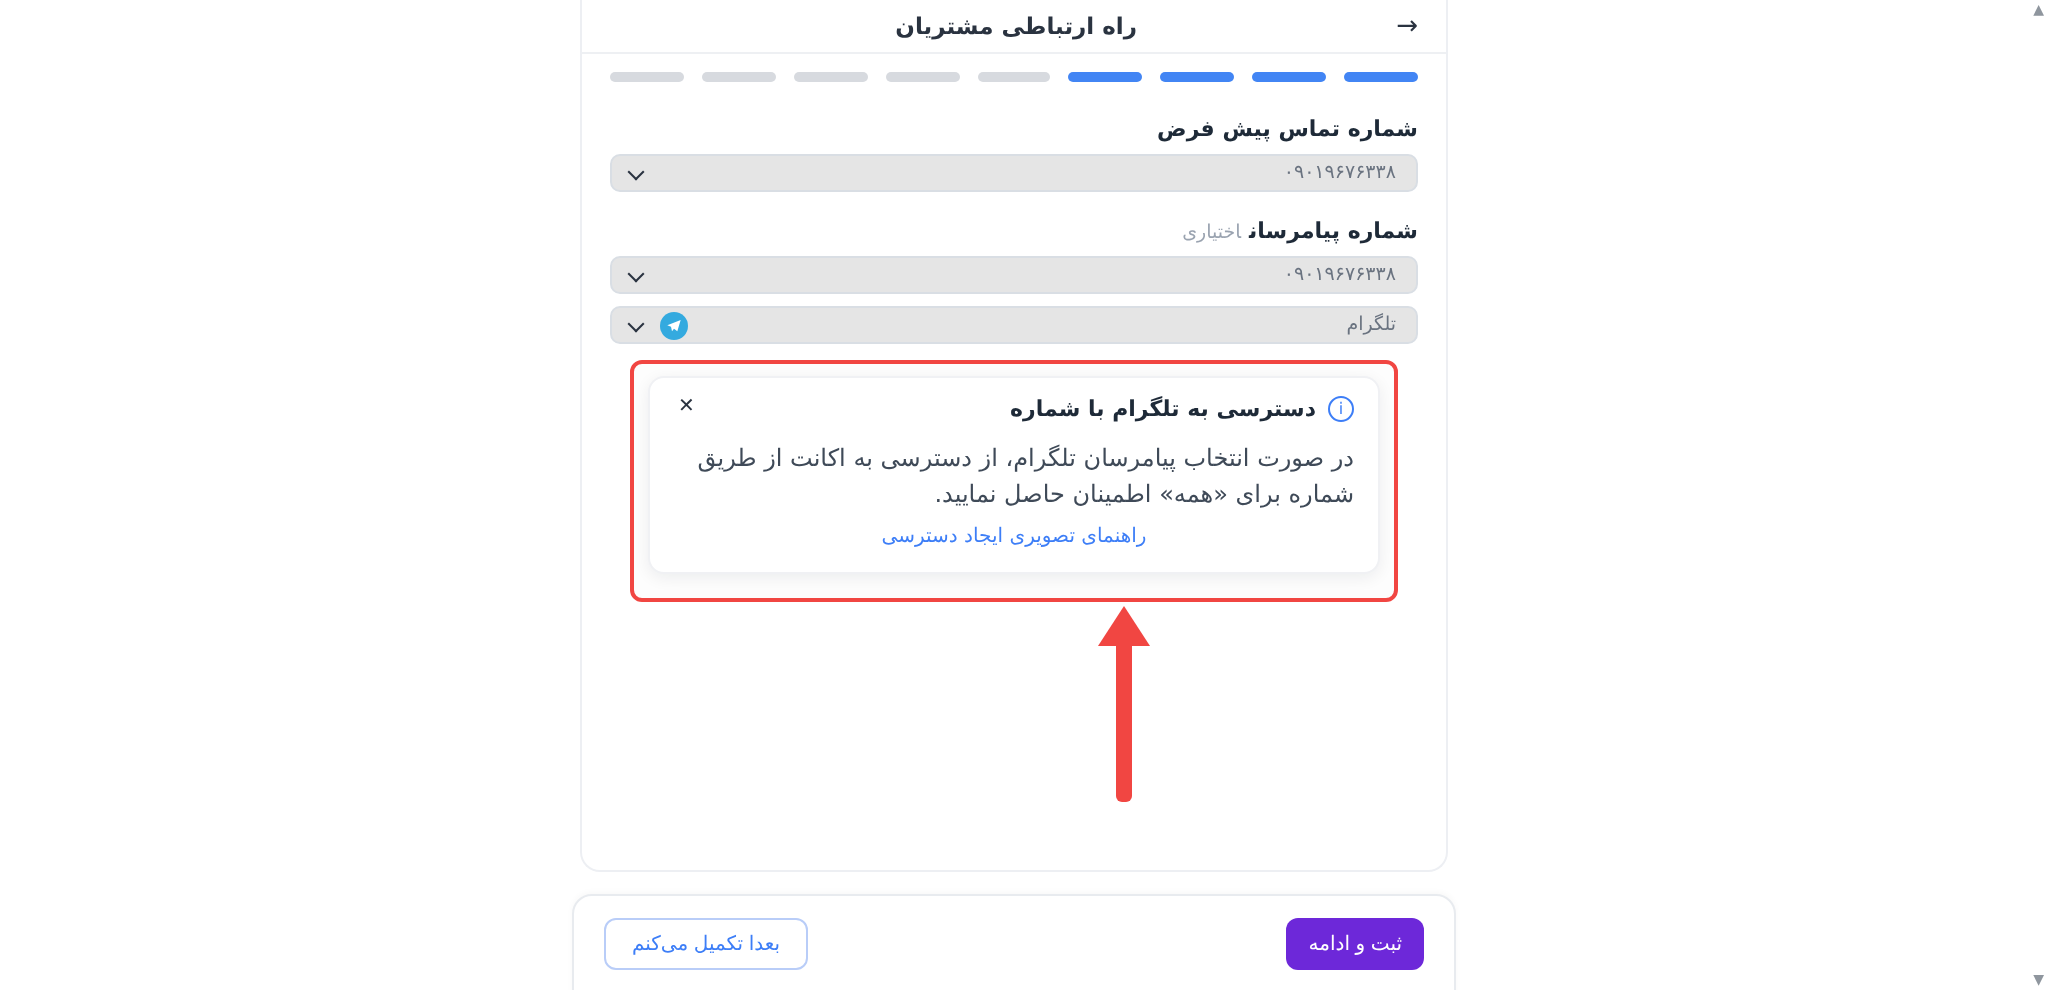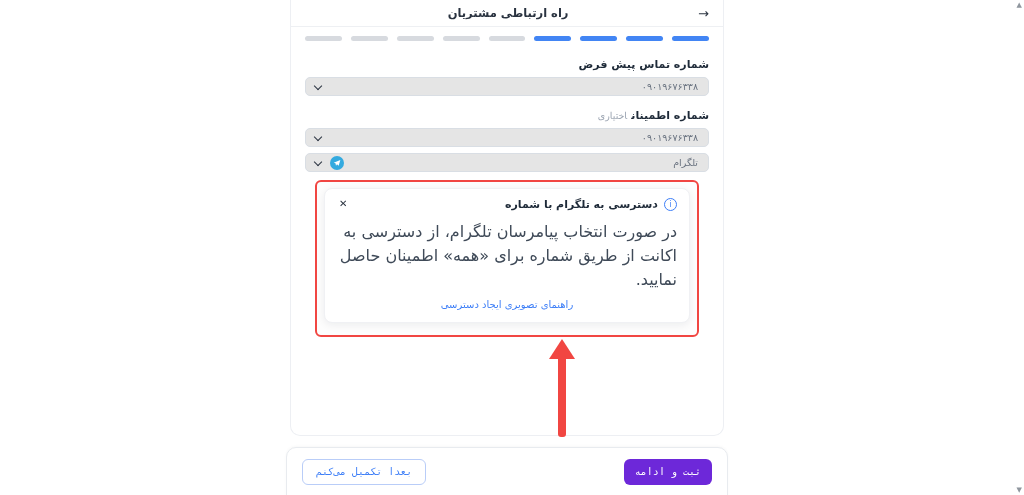--- a/index.html
+++ b/index.html
@@ -61,21 +61,21 @@
   }
   .info-head { display:flex; align-items:flex-start; }
   .info-title-group { display:flex; align-items:center; gap:6px; flex:1; }
   .info-i {
     width:13px; height:13px; border:1.3px solid #3D7EF7; border-radius:50%;
     color:#3D7EF7; font-size:8px; line-height:11px; text-align:center;
     font-style:normal; flex:0 0 auto;
   }
   .info-title { font-size:11px; font-weight:bold; color:#1e2a38; }
   .info-close { font-size:10px; color:#2a3340; cursor:pointer; line-height:1; padding:1px 2px; }
-  .info-body { margin-top:9px; font-size:16px; color:#3f4a58; line-height:1.5; }
+  .info-body { margin-top:9px; font-size:12px; color:#3f4a58; line-height:1.5; }
   .info-link { margin-top:7px; font-size:10px; color:#3D7EF7; text-align:center; cursor:pointer; }
 
   
   .arrow-zone { position:relative; height:108px; }
   .red-arrow { position:absolute; top:2px; left:234px; width:26px; }
   .red-arrow .head {
     width:0; height:0; margin:0 auto;
     border-left:13px solid transparent; border-right:13px solid transparent;
     border-bottom:20px solid #F14642;
   }
@@ -84,21 +84,21 @@
   }
 
   
   .footer-card {
     position:absolute; left:286px; top:447px; width:442px; height:60px;
     background:#fff; border:1px solid #e8ebef; border-radius:10px;
     box-shadow:0 -1px 3px rgba(16,24,40,.03);
     display:flex; align-items:flex-start; justify-content:space-between;
     padding:11px 15px;
   }
-  .btn { font-family:Liberation Mono, monospace; font-size:10px; border-radius:6px; cursor:pointer; height:26px; }
+  .btn { font-family:Liberation Sans, sans-serif; font-size:10px; border-radius:6px; cursor:pointer; height:26px; }
   .btn-primary { background:#6d28d9; color:#fff; border:none; padding:0 11px; }
   .btn-outline { background:#fff; color:#3D7EF7; border:1px solid #b9cdf8; padding:0 13px; }
 
   
   .scrollbar { position:absolute; right:0; top:0; width:12px; height:495px; }
   .scrollbar .up, .scrollbar .down {
     position:absolute; right:2px; font-size:7px; color:#8f969e; line-height:8px;
   }
   .scrollbar .up { top:1px; }
   .scrollbar .down { bottom:1px; }
@@ -134,21 +134,21 @@
       <div class="field-label">
         <span>شماره تماس پیش فرض</span>
       </div>
       <div class="select">
         <span>۰۹۰۱۹۶۷۶۳۳۸</span>
         <span class="grow"></span>
         <span class="chev"></span>
       </div>
 
       <div class="field-label">
-        <span>شماره اطمینان</span><span class="optional">اختیاری</span>
+        <span>شماره پیامرسان</span><span class="optional">اختیاری</span>
       </div>
       <div class="select">
         <span>۰۹۰۱۹۶۷۶۳۳۸</span>
         <span class="grow"></span>
         <span class="chev"></span>
       </div>
 
       <div class="select">
         <span>تلگرام</span>
         <span class="grow"></span>

